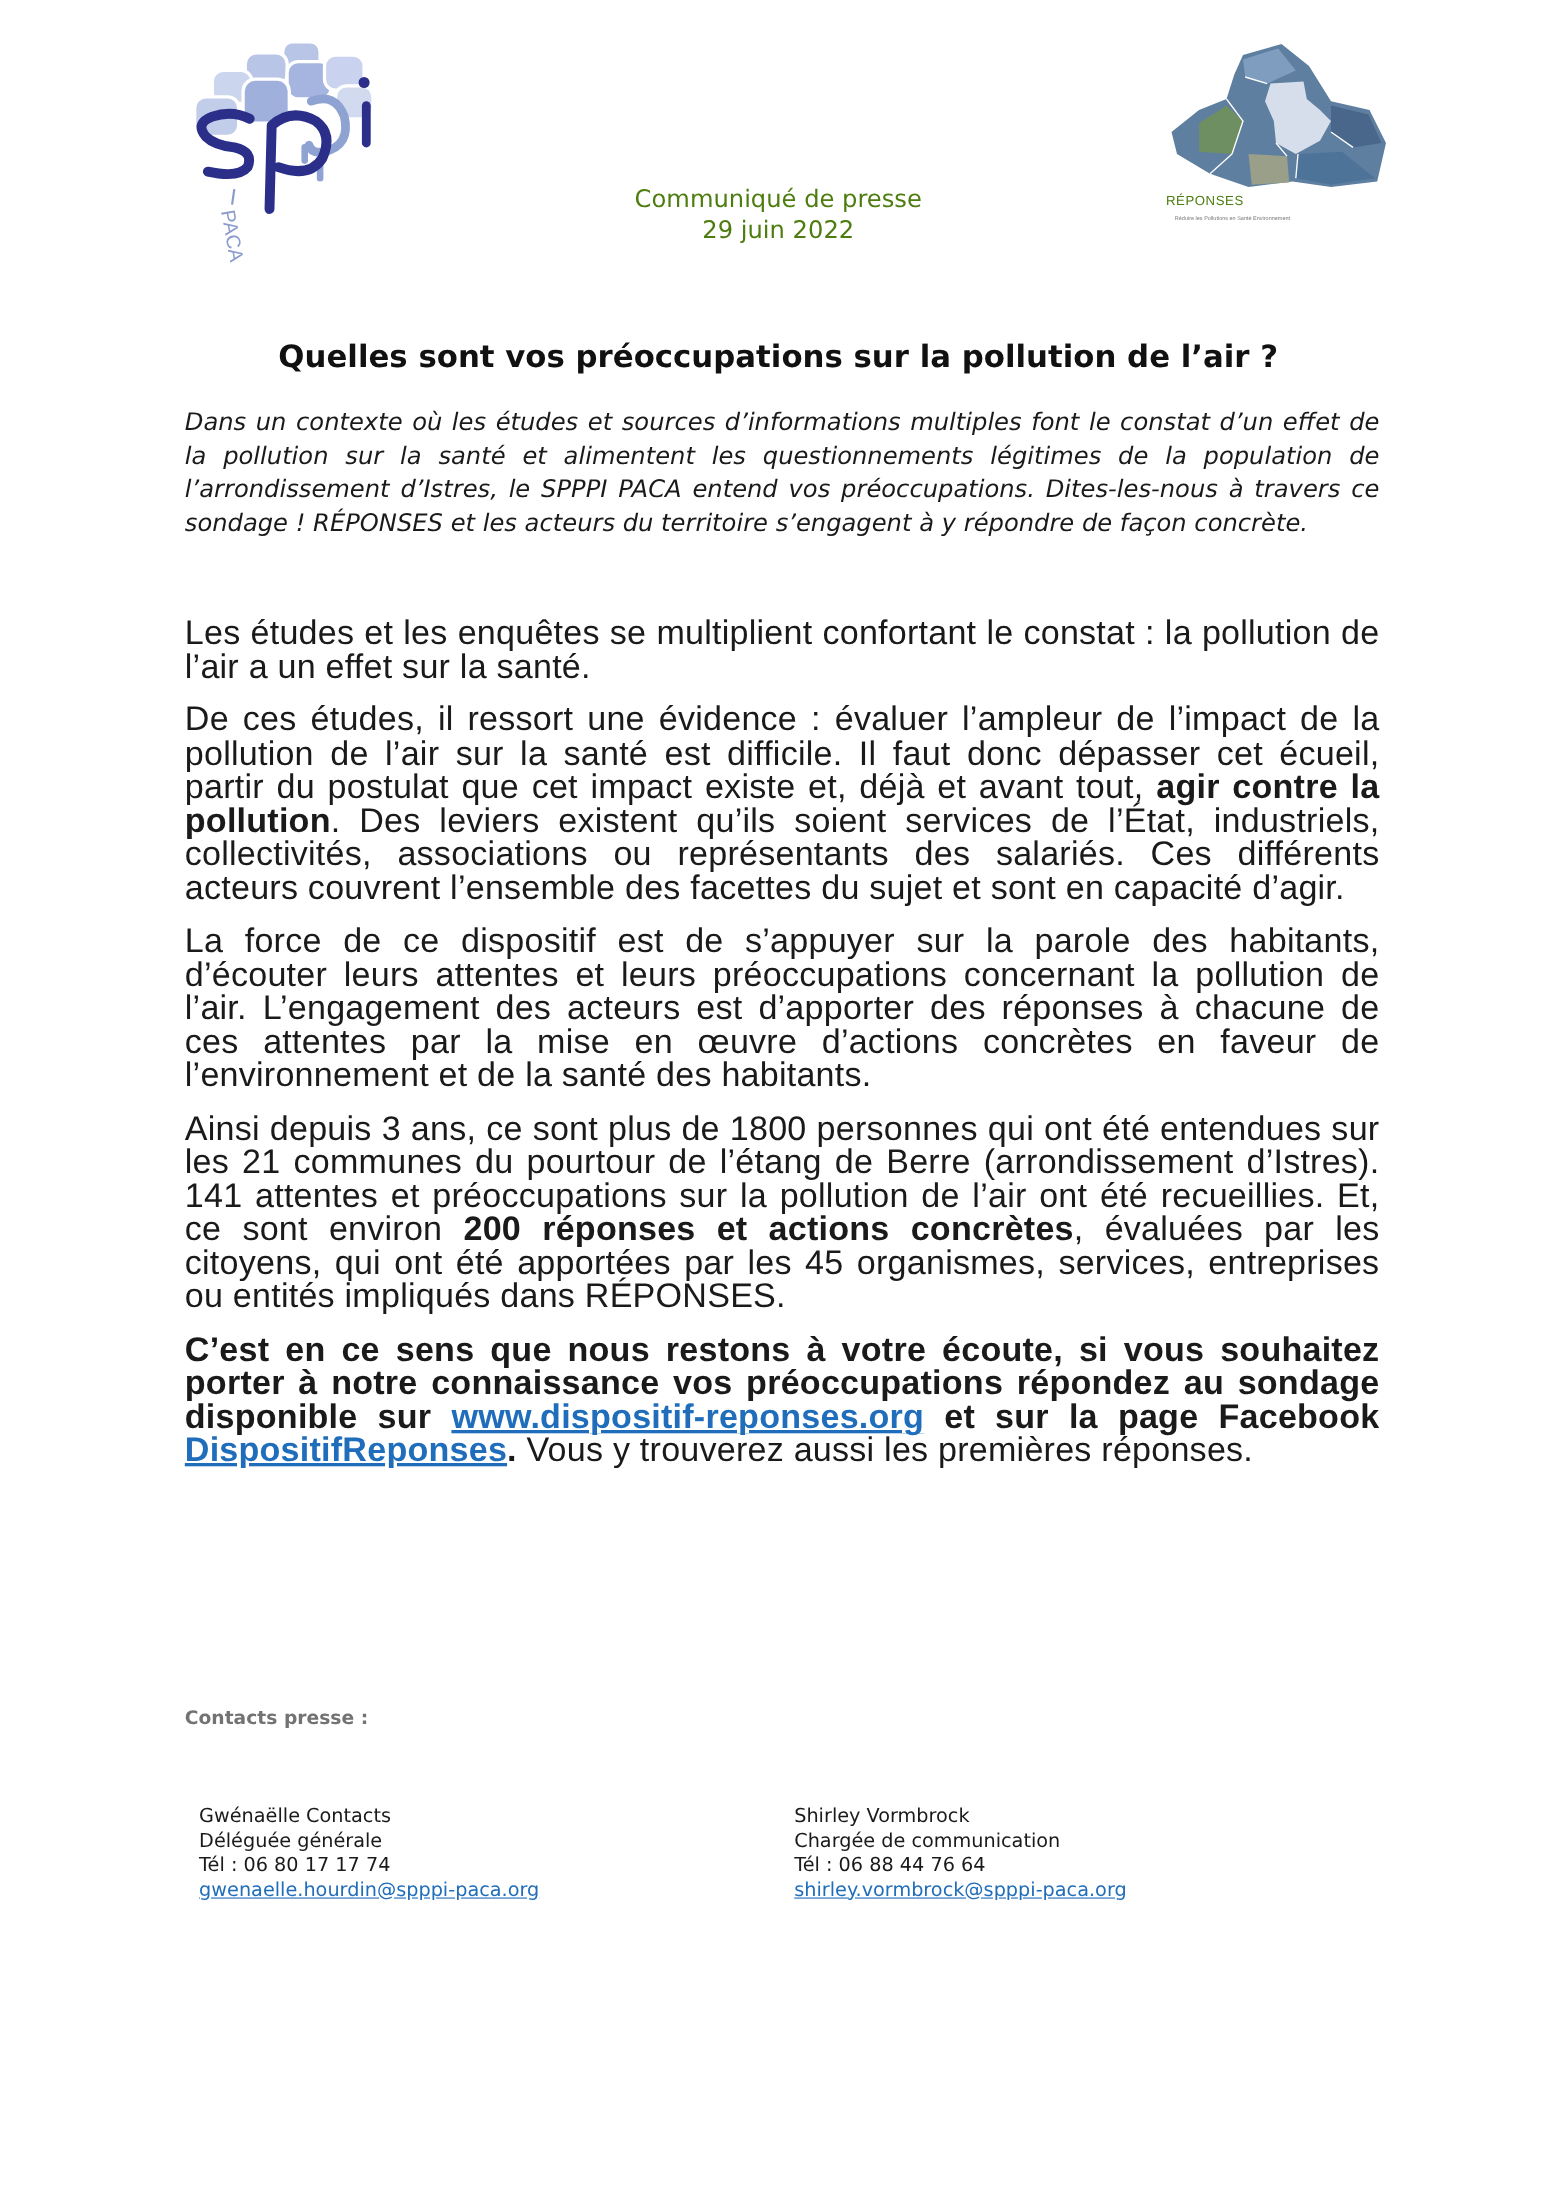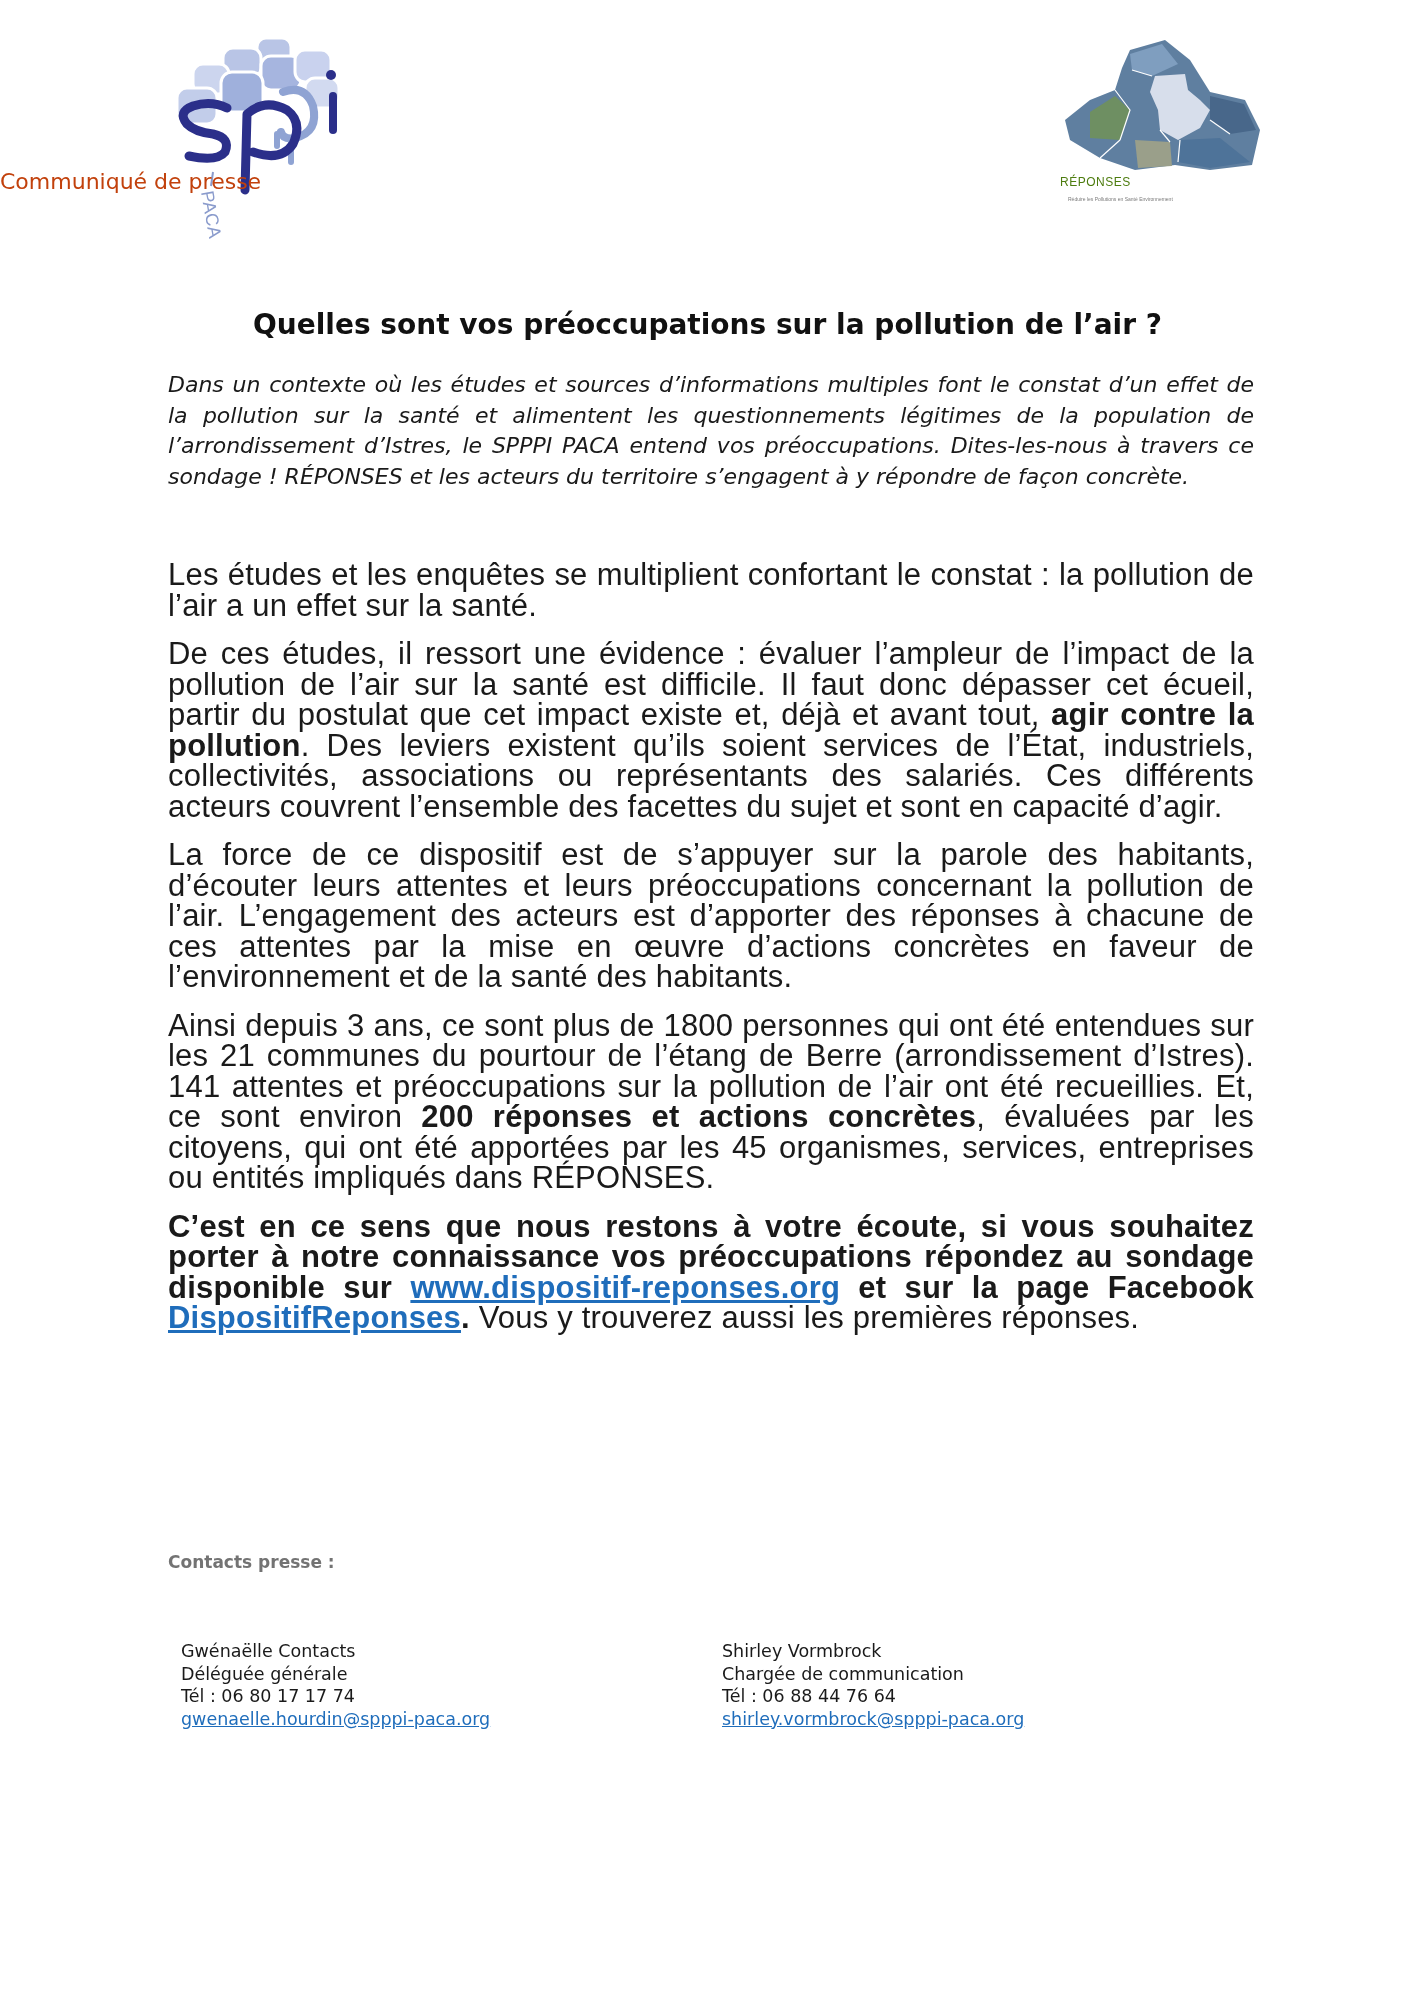--- a/index.html
+++ b/index.html
@@ -6,22 +6,22 @@
   body { width: 1415px; height: 2000px; position: relative; overflow: hidden;
          font-family: "DejaVu Sans", sans-serif; color: #1a1a1a; }
 
   .logo-left { position: absolute; left: 165px; top: 30px; width: 190px; height: 210px; }
   .logo-right { position: absolute; left: 1060px; top: 30px; width: 205px; height: 180px; }
   .reponses-word { position: absolute; left: 0; top: 145px; font-family: "Liberation Sans", sans-serif;
                    font-size: 12px; color: #4d7c0f; letter-spacing: 0.5px; }
   .reponses-sub { position: absolute; left: 8px; top: 166px; font-family: "Liberation Sans", sans-serif;
                   font-size: 5px; color: #7a7a7a; white-space: nowrap; }
 
-  .press-header { position: absolute; left: 0; width: 1415px; top: 168px; 
-                  font-size: 22px; line-height: 28px; color: #c2410c; }
+  .press-header { position: absolute; left: 0; width: 1415px; top: 168px; text-align: center;
+                  font-size: 22px; line-height: 28px; color: #4d7c0f; }
 
   .title { position: absolute; left: 0; width: 1415px; top: 308px; text-align: center;
            font-family: "DejaVu Sans", sans-serif; font-weight: bold; font-size: 28px; color: #111; }
 
   .intro { position: absolute; left: 168px; width: 1086px; top: 370px;
            font-style: italic; font-size: 22px; line-height: 30.5px; text-align: justify; }
 
   .body-text { position: absolute; left: 168px; width: 1086px; top: 560px;
                font-family: "Liberation Sans", sans-serif; font-size: 31px; line-height: 30.5px;
                text-align: justify; letter-spacing: 0.2px; }
@@ -86,20 +86,21 @@
         <path d="M110 112 L100 100"></path>
         <path d="M40 128 L60 110"></path>
     </g>
   </svg>
   <div class="reponses-word">RÉPONSES</div>
   <div class="reponses-sub">Réduire les Pollutions en Santé Environnement</div>
 </div>
 
 <div class="press-header">
   <div>Communiqué de presse</div>
+  <div>29 juin 2022</div>
 </div>
 
 <div class="title">Quelles sont vos préoccupations sur la pollution de l’air ?</div>
 
 <div class="intro">Dans un contexte où les études et sources d’informations multiples font le constat d’un effet de la pollution sur la santé et alimentent les questionnements légitimes de la population de l’arrondissement d’Istres, le SPPPI PACA entend vos préoccupations. Dites-les-nous à travers ce sondage ! RÉPONSES et les acteurs du territoire s’engagent à y répondre de façon concrète.</div>
 
 <div class="body-text">
   <p>Les études et les enquêtes se multiplient confortant le constat : la pollution de l’air a un effet sur la santé.</p>
   <p>
     <span>De ces études, il ressort une évidence : évaluer l’ampleur de l’impact de la pollution de l’air sur la santé est difficile. Il faut donc dépasser cet écueil, partir du postulat que cet impact existe et, déjà et avant tout, </span><b>agir contre la pollution</b><span>.  Des leviers existent qu’ils soient services de l’État, industriels, collectivités, associations ou représentants des salariés. Ces différents acteurs couvrent l’ensemble des facettes du sujet et sont en capacité d’agir.</span>

